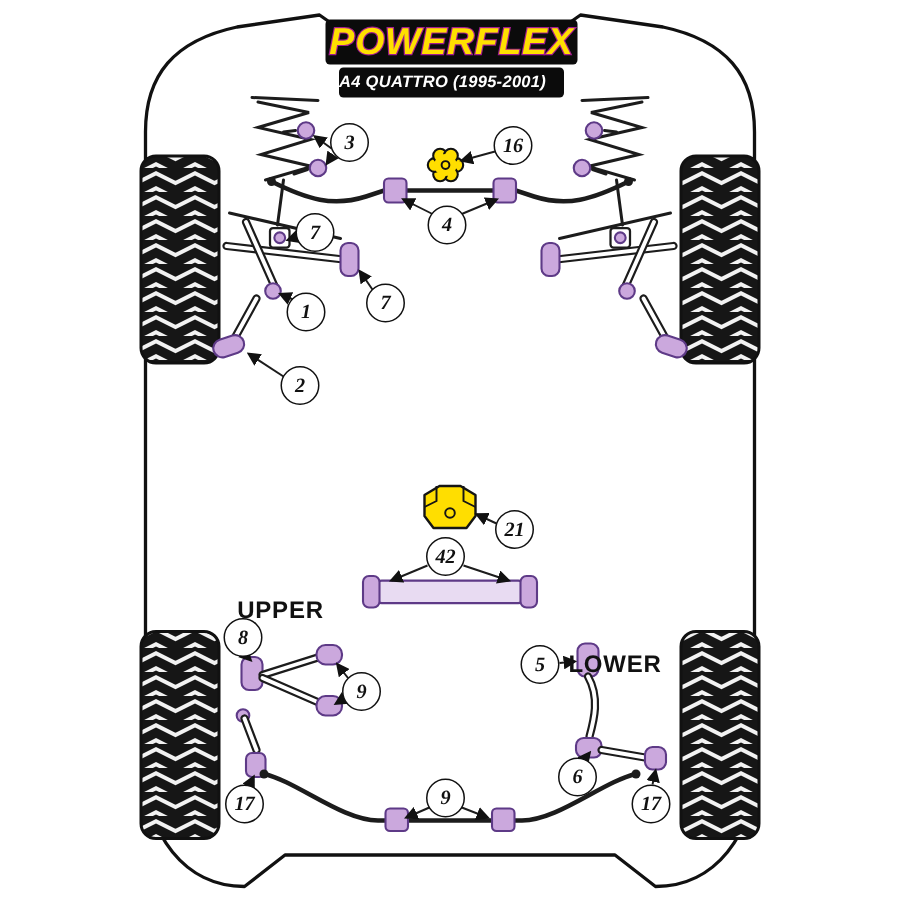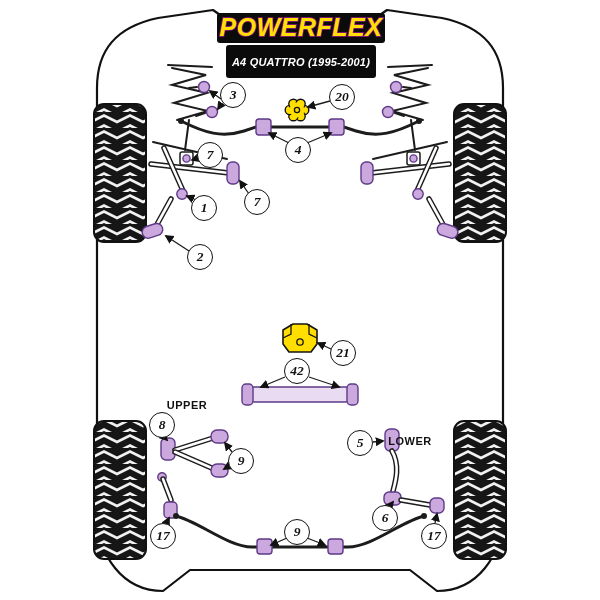--- a/index.html
+++ b/index.html
@@ -11,27 +11,27 @@
   .pp{fill:#CBA8DD;stroke:#5E3A87;stroke-width:1.4;}
   .thin{stroke:#1c1c1c;stroke-width:2;fill:none;stroke-linecap:round;}
   .bar{stroke:#1c1c1c;stroke-width:3;fill:none;stroke-linecap:round;}
   .outline2{stroke:#1c1c1c;stroke-width:5.5;stroke-linecap:round;fill:none;}
   .inner-white{stroke:#fff;stroke-width:2.6;stroke-linecap:round;fill:none;}
   .leader{stroke:#1c1c1c;stroke-width:1.3;fill:none;marker-end:url(#arr);}
 
   
   .logo{position:absolute;left:217px;top:13px;width:168px;height:30px;background:#0b0b0b;
         border-radius:3px;display:flex;align-items:center;justify-content:center;}
-  .model{position:absolute;left:226px;top:45px;width:150px;height:33px;background:#0b0b0b;
-         border-radius:3px;display:flex;align-items:center;justify-content:center;}
+  .model{position:absolute;left:226px;top:45px;width:150px;height:20px;background:#0b0b0b;
+         border-radius:3px;display:flex;align-items:center;justify-content:flex-start;}
   .model span{font-style:italic;font-weight:700;font-size:11px;color:#fff;letter-spacing:.2px;
               font-family:"Liberation Sans",sans-serif;}
 
   
-  .sectlabel{position:absolute;font-weight:600;font-size:11px;letter-spacing:.5px;color:#111;
+  .sectlabel{position:absolute;font-weight:600;font-size:16px;letter-spacing:.5px;color:#111;
              width:70px;text-align:center;font-family:"Liberation Sans",sans-serif;}
   .label-upper{left:152px;top:399px;}
   .label-lower{left:375px;top:399px;margin-top:36px;}
 
   
   .callout{position:absolute;width:26px;height:26px;border:1.7px solid #111;border-radius:50%;
            background:#fff;display:flex;align-items:center;justify-content:center;
            font-family:"Liberation Serif",serif;font-style:italic;font-weight:700;
            font-size:13.5px;color:#111;box-sizing:border-box;}
 </style>
@@ -188,21 +188,21 @@
     </svg>
   </div>
   <div class="model">
     <span>A4 QUATTRO (1995-2001)</span>
   </div>
 
   <div class="sectlabel label-upper">UPPER</div>
   <div class="sectlabel label-lower">LOWER</div>
 
   <div class="callout" style="left:220px;top:82px">3</div>
-  <div class="callout" style="left:329px;top:84px">20</div>
+  <div class="callout" style="left:329px;top:84px">16</div>
   <div class="callout" style="left:197px;top:142px">7</div>
   <div class="callout" style="left:285px;top:137px">4</div>
   <div class="callout" style="left:191px;top:195px">1</div>
   <div class="callout" style="left:244px;top:189px">7</div>
   <div class="callout" style="left:187px;top:244px">2</div>
   <div class="callout" style="left:330px;top:340px">21</div>
   <div class="callout" style="left:284px;top:358px">42</div>
   <div class="callout" style="left:149px;top:412px">8</div>
   <div class="callout" style="left:228px;top:448px">9</div>
   <div class="callout" style="left:347px;top:430px">5</div>

